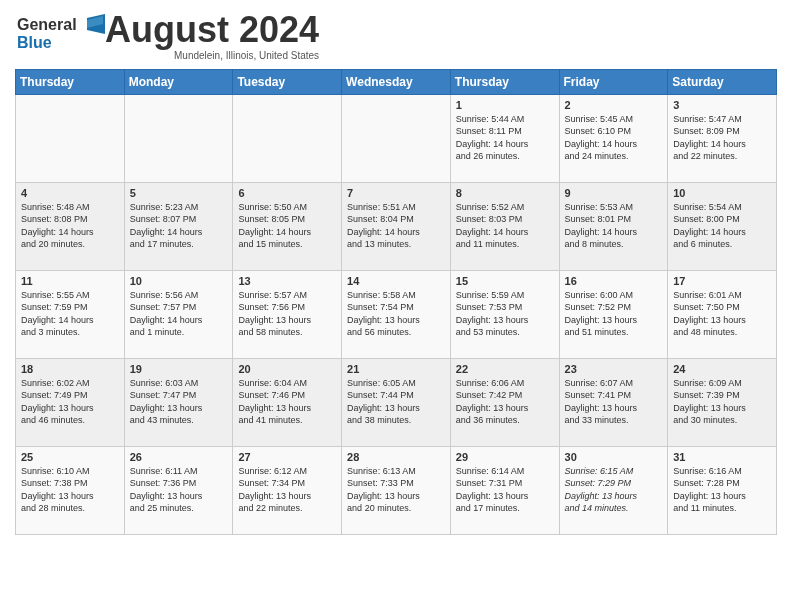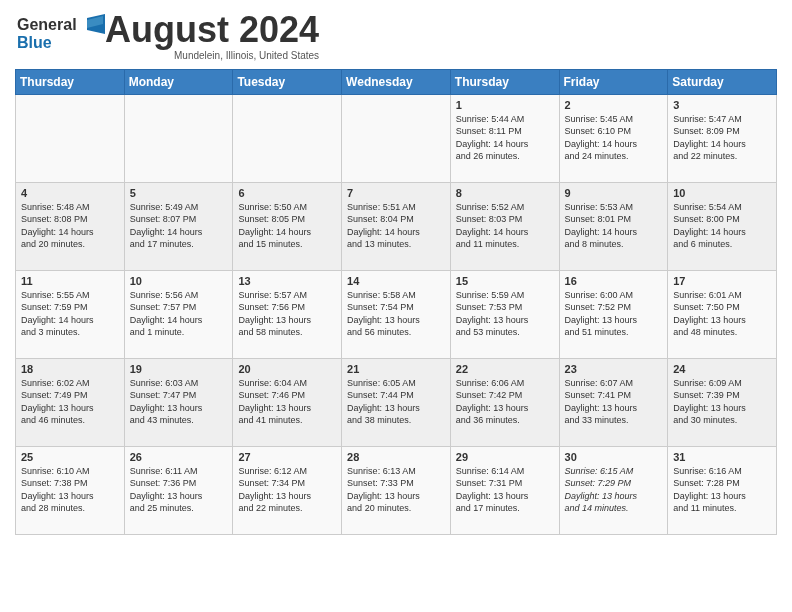--- a/index.html
+++ b/index.html
@@ -140,21 +140,21 @@
       <tr>
         <td>
           <span class="day-number">4</span>
           <div class="day-info" style="white-space: pre-line;">Sunrise: 5:48 AM
 Sunset: 8:08 PM
 Daylight: 14 hours
 and 20 minutes.</div>
         </td>
         <td>
           <span class="day-number">5</span>
-          <div class="day-info" style="white-space: pre-line;">Sunrise: 5:49 AM
+          <div class="day-info" style="white-space: pre-line;">Sunrise: 5:23 AM
 Sunset: 8:07 PM
 Daylight: 14 hours
 and 17 minutes.</div>
         </td>
         <td>
           <span class="day-number">6</span>
           <div class="day-info" style="white-space: pre-line;">Sunrise: 5:50 AM
 Sunset: 8:05 PM
 Daylight: 14 hours
 and 15 minutes.</div>

